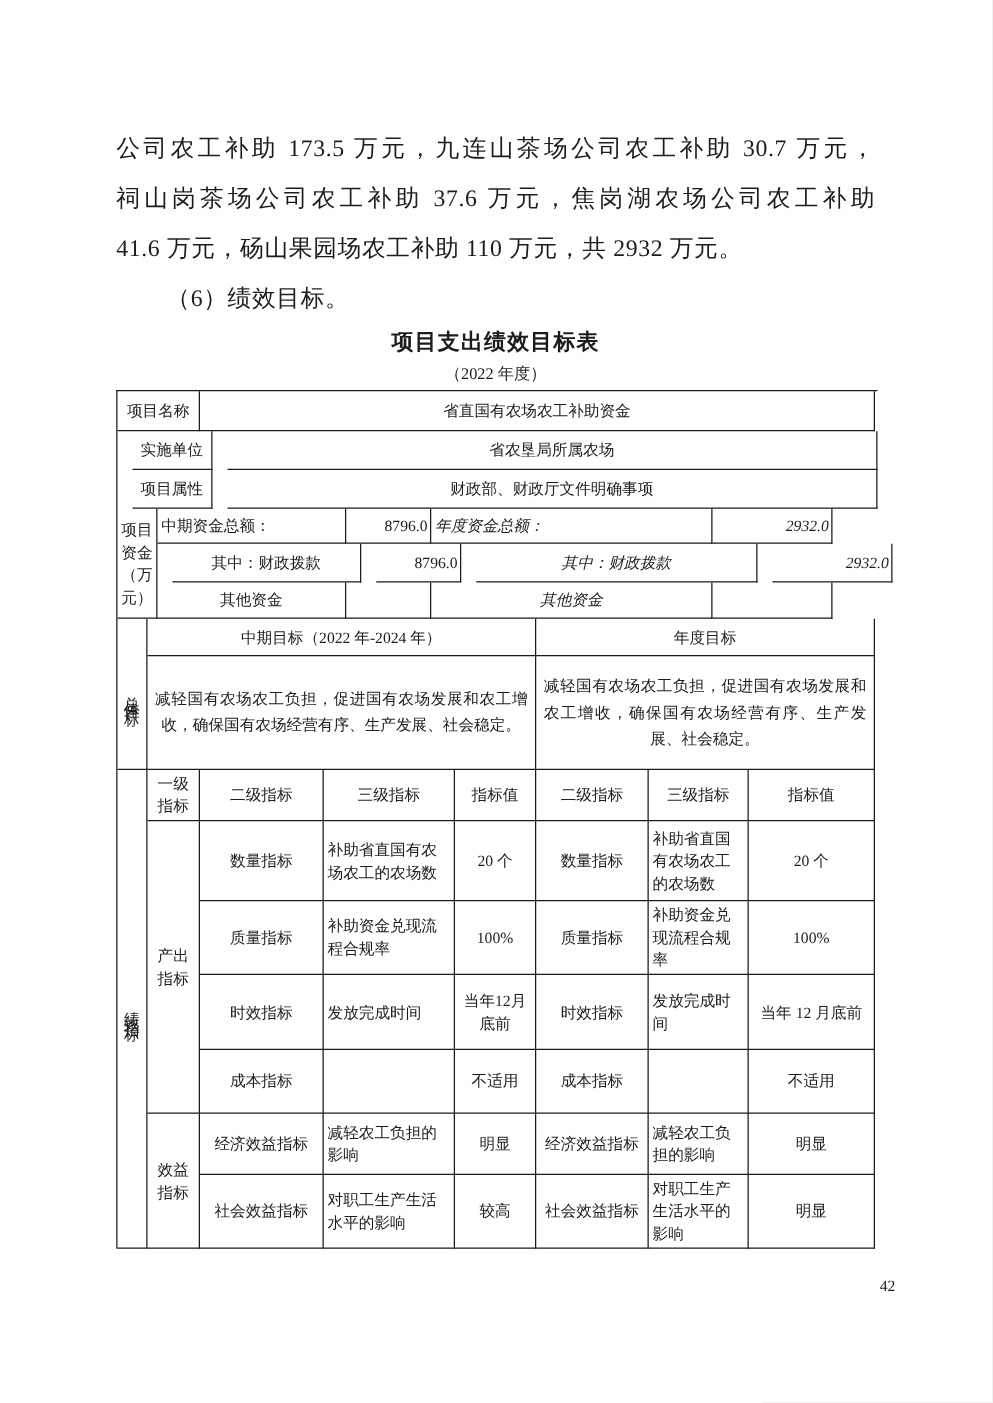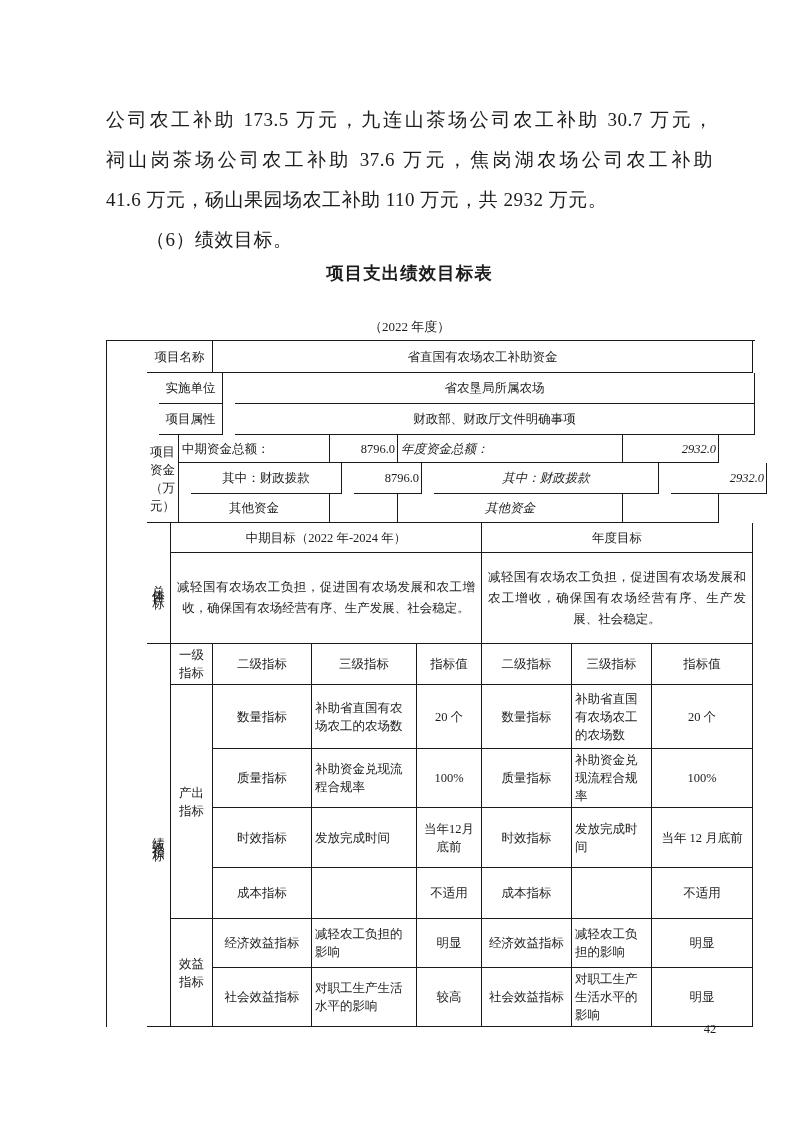--- a/index.html
+++ b/index.html
@@ -5,37 +5,37 @@
   html,body{margin:0;padding:0;background:#e8e8e8;}
   .page{
     position:relative;
     width:794px;height:1122px;
     background:#ffffff;
     margin:0 auto;
     font-family:"Liberation Serif","DejaVu Serif",serif;
     color:#1c1c1c;
     overflow:hidden;
   }
-  .content{position:absolute;left:106px;top:100px;width:607px;}
+  .content{position:absolute;left:93px;top:100px;width:607px;}
 
   
   .bodyline{font-size:19px;line-height:40px;letter-spacing:0.5px;white-space:nowrap;}
   .bodyline.just{text-align:justify;text-align-last:justify;white-space:normal;}
   .itemline{font-size:19px;line-height:40px;text-indent:40px;letter-spacing:0.5px;}
 
   .tbl-title{
     font-family:"Liberation Sans","DejaVu Sans",sans-serif;
     font-weight:bold;font-size:17.5px;line-height:26px;text-align:center;letter-spacing:1px;
   }
-  .tbl-subtitle{font-size:13px;line-height:26px;text-align:center;margin-top:28px;}
+  .tbl-subtitle{font-size:13px;line-height:26px;text-align:center;}
 
   
   .tbl{
     width:608px;border-top:1px solid #1a1a1a;border-left:1px solid #1a1a1a;
-    font-size:12.5px;line-height:18px;padding-left:40px;
+    font-size:12.5px;line-height:18px;
   }
   .band{display:flex;}
   .rows{display:flex;flex-direction:column;}
   .cell{
     box-sizing:border-box;
     border-right:1px solid #1a1a1a;border-bottom:1px solid #1a1a1a;
     display:flex;align-items:center;justify-content:center;
     text-align:center;padding:2px 3px;
   }
   .cell.left{justify-content:flex-start;text-align:left;}

